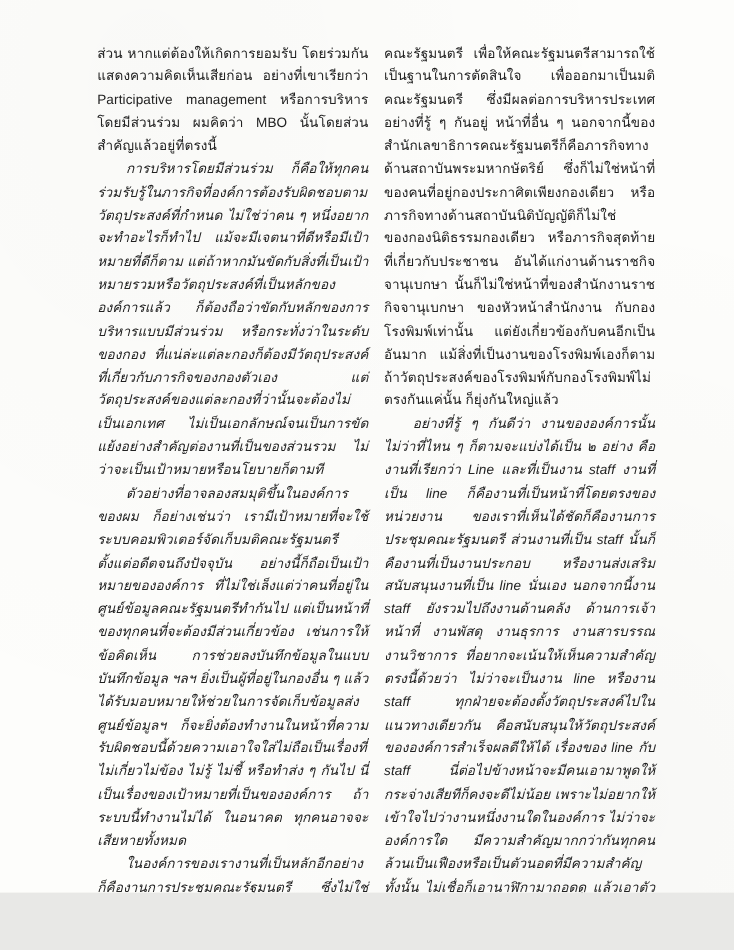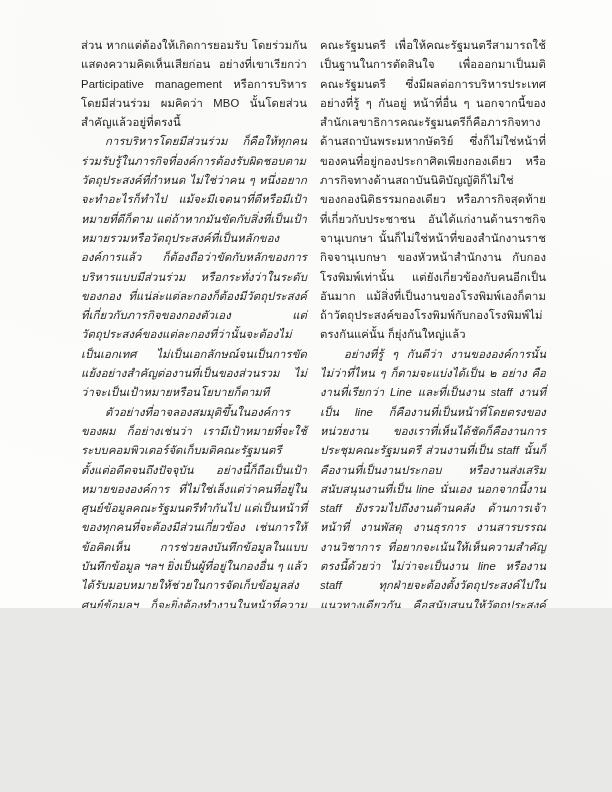--- a/index.html
+++ b/index.html
@@ -3,21 +3,21 @@
 <meta charset="utf-8">
 <style>
   html, body {
     margin: 0;
     padding: 0;
     background: #e8e8e6;
   }
   .page {
     position: relative;
     width: 612px;
-    height: 608px;
+    height: 744px;
     margin: 0 auto;
     background: #fdfdfb;
     box-sizing: border-box;
     overflow: hidden;
     font-family: "Liberation Sans", "DejaVu Sans", sans-serif;
     color: #1c1c1c;
   }
   
   .page::before {
     content: "";

